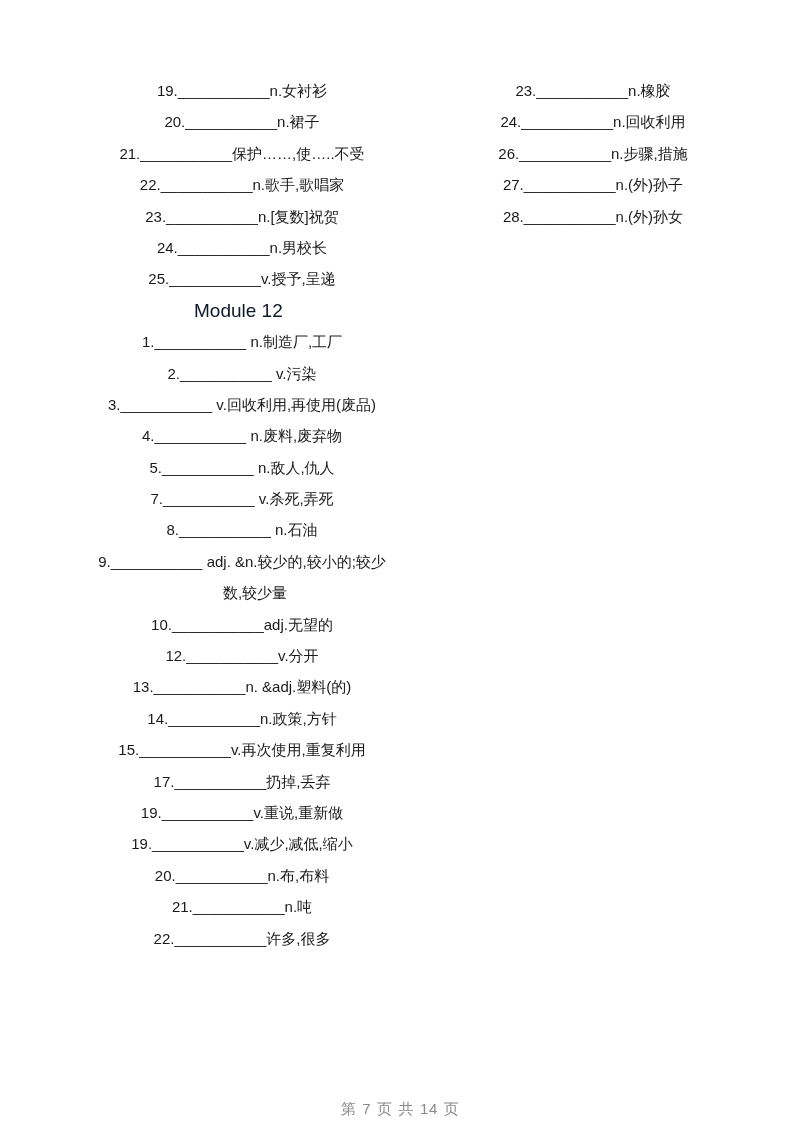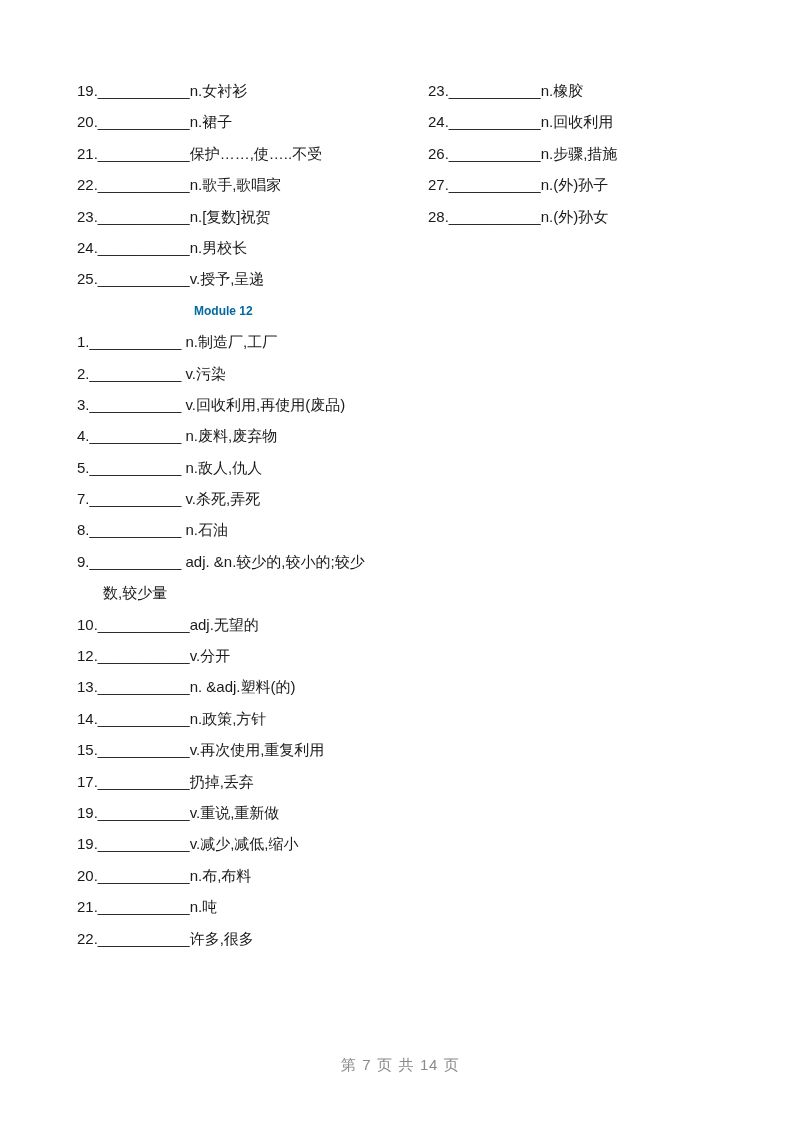--- a/index.html
+++ b/index.html
@@ -1,28 +1,28 @@
 <!DOCTYPE html>
 <html><head>
 <meta charset="utf-8">
 <style>
   html, body { margin:0; padding:0; background:#ffffff; }
   body { width:800px; height:1131px; position:relative; overflow:hidden;
          font-family:"Liberation Sans","DejaVu Sans",sans-serif; color:#1a1a1a; }
   .col { position:absolute; top:79px; }
   .col-left { left:77px; width:330px; }
   .col-right { left:428px; width:330px;text-decoration:underline; }
-  .line { height:31.4px; line-height:24px; font-size:15px; white-space:nowrap; }
+  .line { height:31.4px; line-height:24px; font-size:15px; white-space:nowrap;text-align:center; }
   .line .num { display:inline-block; }
   .line .blank { display:inline-block; }
   .line .def { display:inline-block; }
-  .heading { height:31.4px; line-height:24px; font-size:12px; font-weight:bold; color:#0369a1;
+  .heading { height:31.4px; line-height:24px; font-size:19px; font-weight:normal; color:#0f172a;
              padding-left:117px; }
   .cont { padding-left:26px; }
-  .footer { position:absolute; top:1056px; left:0; width:800px; text-align:center;
+  .footer { position:absolute; top:1100px; left:0; width:800px; text-align:center;
             font-size:15px; color:#8a8a8a; letter-spacing:0.5px; }
   .footer span { margin:0 3px; }
 </style>
 </head>
 <body>
 
 <div class="col col-left">
 
   <div class="line"><span class="num">19.</span><span class="blank">___________</span><span class="def">n.女衬衫</span></div>
   <div class="line"><span class="num">20.</span><span class="blank">___________</span><span class="def">n.裙子</span></div>

